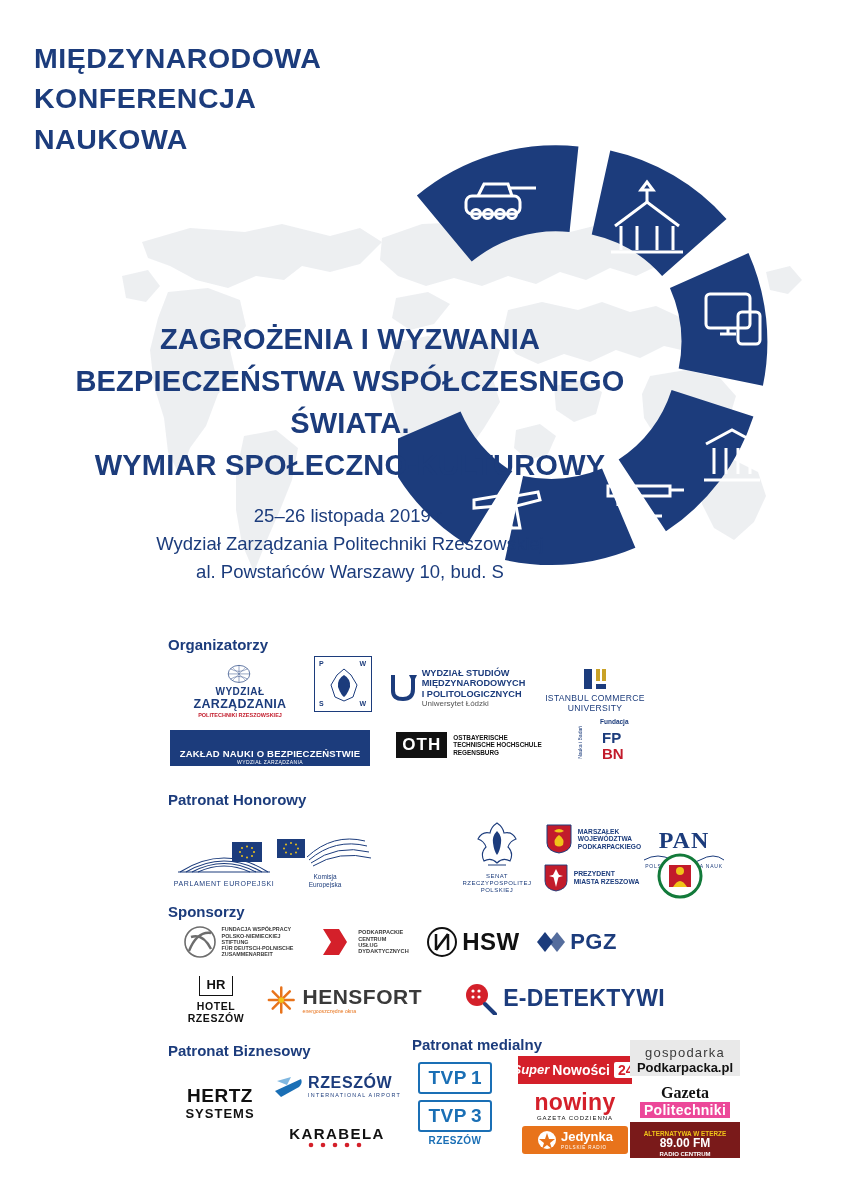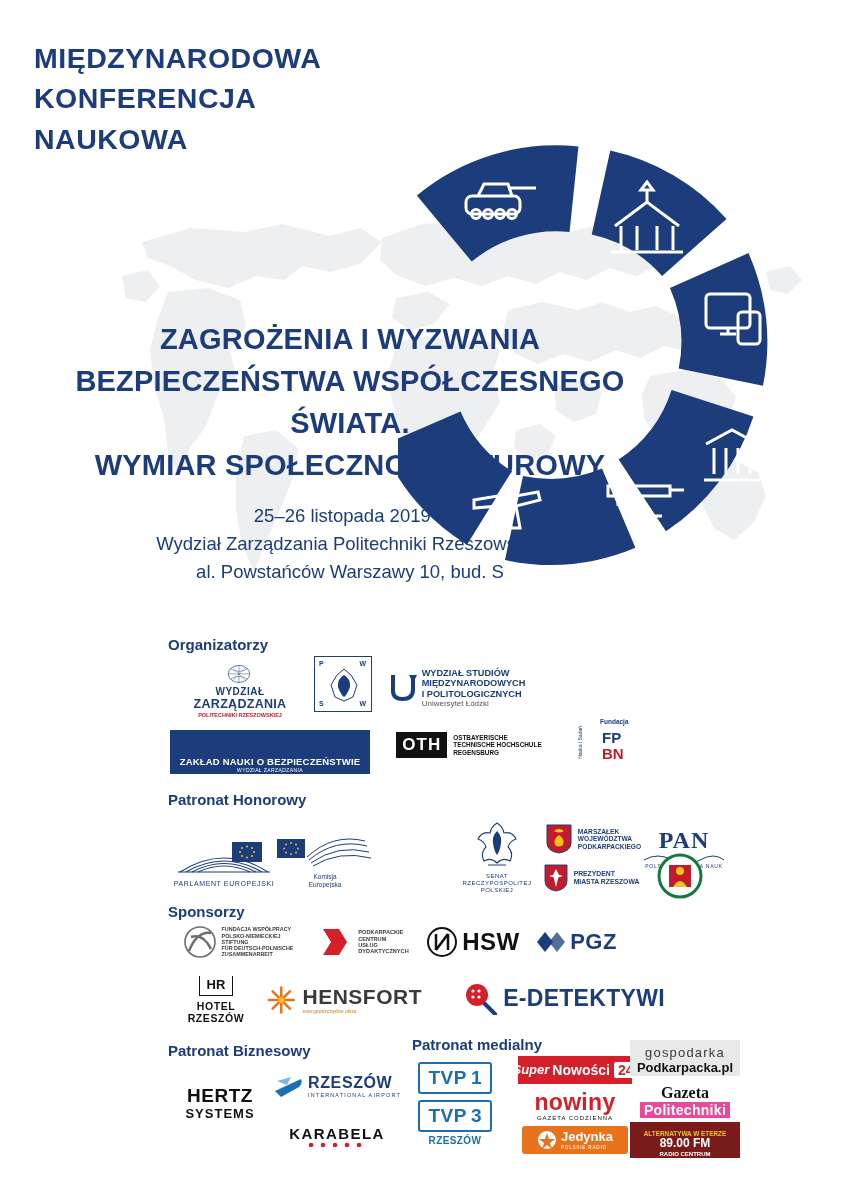--- a/index.html
+++ b/index.html
@@ -262,22 +262,34 @@
       <path d="M20 2 L28 2 L24 10 Z" fill="#1c3c7c"></path>
     </svg>
     <div style="text-align:left; margin-left:5px;">
       <div class="bold" style="font-size:9.2px;">WYDZIAŁ STUDIÓW</div>
       <div class="bold" style="font-size:9.2px;">MIĘDZYNARODOWYCH</div>
       <div class="bold" style="font-size:9.2px;">I POLITOLOGICZNYCH</div>
       <div style="font-size:8px; color:#555;">Uniwersytet Łódzki</div>
     </div>
   </div>
 
-
-  <div class="logo-box navy-fill stack" style="left:170px; top:730px; width:200px; height:44px;">
+  <div class="logo-box stack" style="left:536px; top:658px; width:118px; height:56px;">
+    <svg width="26" height="24" viewBox="0 0 26 24">
+      <rect x="2" y="2" width="8" height="20" fill="#1c3c7c"></rect>
+      <rect x="14" y="2" width="4" height="12" fill="#c9a227"></rect>
+      <rect x="20" y="2" width="4" height="12" fill="#c9a227"></rect>
+      <rect x="14" y="17" width="10" height="5" fill="#1c3c7c"></rect>
+    </svg>
+    <div style="margin-top:3px;">
+      <div style="font-size:8.6px; letter-spacing:0.3px;">ISTANBUL COMMERCE</div>
+      <div style="font-size:8.6px; letter-spacing:0.3px;">UNIVERSITY</div>
+    </div>
+  </div>
+
+  <div class="logo-box navy-fill stack" style="left:170px; top:730px; width:200px; height:36px;">
     <div class="bold" style="font-size:9.5px; letter-spacing:0.2px;">ZAKŁAD NAUKI O BEZPIECZEŃSTWIE</div>
     <div style="font-size:5px; letter-spacing:0.4px;">WYDZIAŁ ZARZĄDZANIA</div>
   </div>
 
   <div class="logo-box" style="left:392px; top:728px; width:154px; height:34px;">
     <div class="black-fill bold" style="padding:3px 6px; font-size:17px; letter-spacing:1px;">OTH</div>
     <div style="text-align:left; margin-left:6px;">
       <div class="bold" style="font-size:6.4px; color:#111;">OSTBAYERISCHE</div>
       <div class="bold" style="font-size:6.4px; color:#111;">TECHNISCHE HOCHSCHULE</div>
       <div class="bold" style="font-size:6.4px; color:#111;">REGENSBURG</div>

